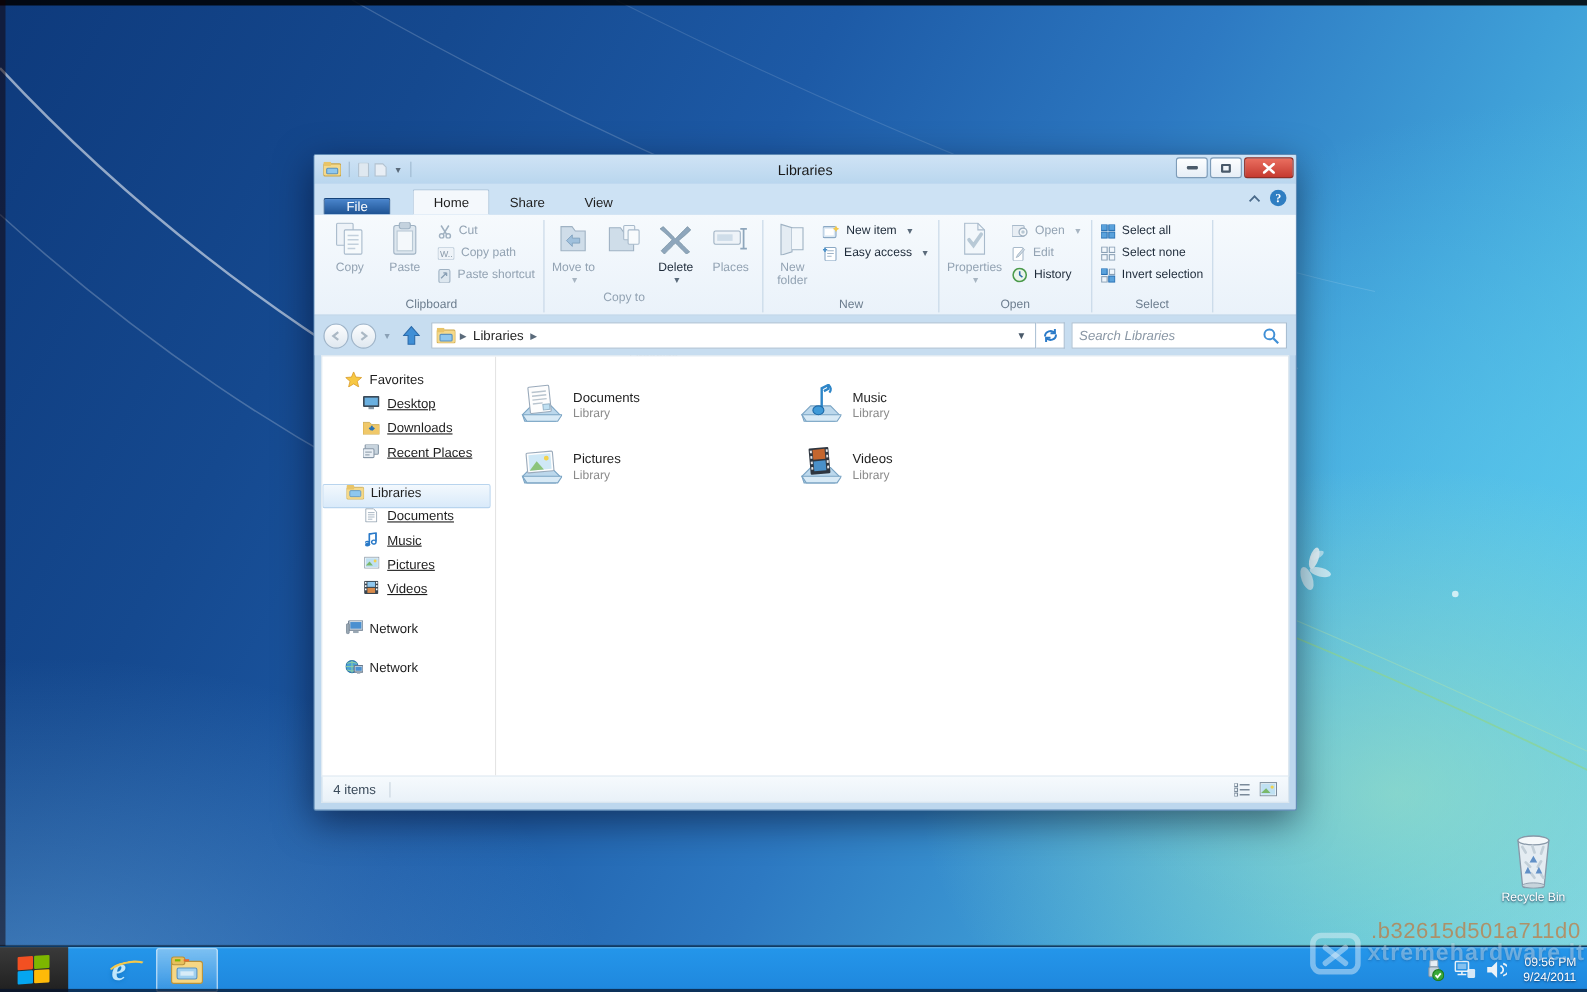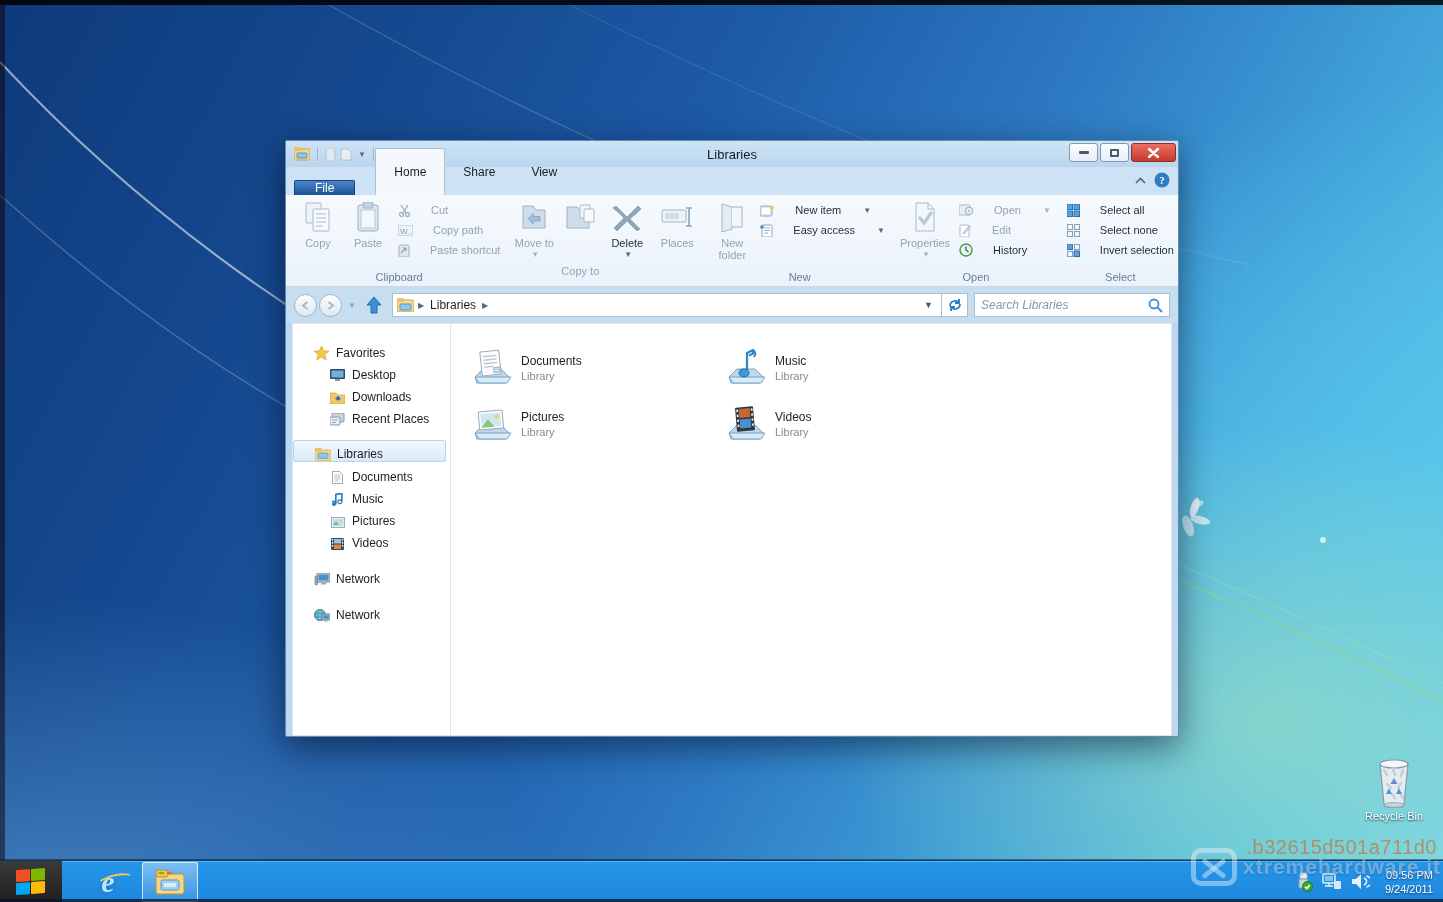--- a/index.html
+++ b/index.html
@@ -34,36 +34,36 @@
   .win-title { position:absolute; left:0; right:0; text-align:center; font-size:13px; color:#1a1a1a; }
   .caption-btns { margin-left:auto; display:flex; gap:2px; z-index:2; align-self:flex-start; margin-top:2px; }
   .cap-btn { width:29px; height:19px; border:1px solid #7e9cb8; border-radius:3px;
     background:linear-gradient(#fdfeff,#e6eef6); display:flex; align-items:center; justify-content:center; cursor:pointer; }
   .cap-btn.close { width:45px; background:linear-gradient(#ea6f60,#c53a30); border-color:#8e2e26; }
   .glyph-min { width:10px; height:3px; background:#4a5a6a; border-radius:1px; }
   .glyph-max { width:9px; height:8px; border:2px solid #4a5a6a; border-radius:1px; }
 
   
   .tabrow { height:28px; flex:0 0 28px; background:#cde2f4; display:flex; align-items:flex-end; padding-left:8px; position:relative; }
-  .tab { padding:16px 18px; font-size:12px; color:#1e1e1e; cursor:pointer; }
+  .tab { padding:4px 18px; font-size:12px; color:#1e1e1e; cursor:pointer; }
   .tab.file { background:linear-gradient(#4a85cc,#1d5292); color:#fff; border-radius:2px 2px 0 0; border:1px solid #164379; border-bottom:none; padding:0 20px; margin-right:20px; }
   .tab.active { background:#f4f8fc; border:1px solid #a9c2d8; border-bottom:none; border-radius:2px 2px 0 0; }
   .tabrow-right { position:absolute; right:8px; top:5px; display:flex; gap:8px; align-items:center; }
 
   
   .ribbon { height:92px; flex:0 0 92px; background:linear-gradient(#f6fafd,#eaf2fa); border-bottom:1px solid #c9d9e8; display:flex; padding:3px 4px 0 4px; }
   .rgroup { display:flex; flex-direction:column; padding:0 4px; }
   .rgroup-content { flex:1; display:flex; align-items:flex-start; gap:2px; }
   .rgroup-label { text-align:center; font-size:11px; color:#6c7d8e; padding:2px 0 3px 0; }
   .rsep { width:1px; background:#c5d6e6; margin:2px 0; }
   .big-btn { width:48px; min-height:62px; display:flex; flex-direction:column; align-items:center; text-align:center;
     font-size:11px; line-height:12px; padding-top:2px; border-radius:2px; cursor:pointer; }
   .big-btn .bicon { height:34px; display:flex; align-items:center; justify-content:center; margin-bottom:3px; }
   .small-col { display:flex; flex-direction:column; justify-content:flex-start; padding-top:2px; }
-  .small-btn { display:flex; align-items:center; gap:20px; font-size:11px; height:20px; padding:0 4px; border-radius:2px; cursor:pointer; white-space:nowrap; }
+  .small-btn { display:flex; align-items:center; gap:6px; font-size:11px; height:20px; padding:0 4px; border-radius:2px; cursor:pointer; white-space:nowrap; }
   .disabled { color:#93a3b3; }
   .enabled { color:#1e2b3a; }
   .dd { font-size:8px; color:#5a6a7a; margin-left:2px; }
   .disabled .dd { color:#a8b5c2; }
 
   
   .navbar { height:36px; flex:0 0 36px; background:#c7ddf0; display:flex; align-items:center; padding:0 8px; gap:6px; }
   .navcirc { width:23px; height:23px; border-radius:50%; border:1px solid #9fb4c8;
     background:linear-gradient(#fcfdfe,#dfe8f0); color:#aab8c4; display:flex; align-items:center; justify-content:center; font-size:11px; cursor:pointer; }
   .navcirc.fwd { margin-left:-4px; }
@@ -75,22 +75,22 @@
   .addr-dd { margin-left:auto; font-size:9px; color:#4a5a6a; padding:0 4px; cursor:pointer; }
   .refreshbtn { width:26px; height:24px; border:1px solid #a8bed2; border-left:none; background:#fff;
     display:flex; align-items:center; justify-content:center; margin-left:-6px; cursor:pointer; }
   .searchbox { width:196px; height:24px; background:#fff; border:1px solid #a8bed2; display:flex; align-items:center; padding:0 6px; }
   .searchbox input { flex:1; border:none; outline:none; font-size:12px; font-family:"Liberation Sans",sans-serif; color:#333; background:transparent; }
   .searchbox input::placeholder { color:#8a97a5; font-style:italic; }
 
   
   .winbody { flex:1; display:flex; margin:0 6px; background:#fff; border:1px solid #dbe6ef; overflow:hidden; }
   .sidebar { width:158px; flex:0 0 158px; padding-top:14px; border-right:1px solid #e4e4e4; overflow:hidden; }
-  .side-row { display:flex; align-items:flex-end; gap:6px; height:22px; padding-left:20px; font-size:12px; color:#1e1e1e; cursor:pointer; }
-  .side-row.lvl2 { padding-left:36px; }
+  .side-row { display:flex; align-items:flex-start; gap:6px; height:22px; padding-left:20px; font-size:12px; color:#1e1e1e; cursor:pointer; }
+  .side-row.lvl2 { padding-left:36px;text-decoration:underline; }
   .side-row.sel { background:linear-gradient(#f2f8fd,#d9eafa); border:1px solid #b8d4ee; border-radius:2px; margin-right:4px; }
   .side-gap { height:14px; }
   .sicon { width:17px; display:flex; justify-content:center; }
 
   .content { flex:1; padding:16px 0 0 18px; position:relative; }
   .item-grid { display:grid; grid-template-columns:254px 254px; grid-auto-rows:56px; }
   .lib-item { display:flex; align-items:center; gap:10px; cursor:pointer; width:230px; }
   .lib-text .nm { font-size:12px; color:#1e1e1e; }
   .lib-text .ty { font-size:11px; color:#8a8a8a; margin-top:2px; }
 
@@ -672,20 +672,42 @@
             <div class="lib-text">
               <div class="nm">Videos</div>
               <div class="ty">Library</div>
             </div>
           </div>
 
         </div>
       </div>
     </div>
 
+    <div class="statusbar">
+      <span>4 items</span>
+      <span class="st-sep"></span>
+      <div class="view-btns">
+        <span class="view-btn">
+          <svg width="15" height="12" viewBox="0 0 15 12">
+              <rect x="0" y="0" width="3" height="3" fill="none" stroke="#7a8a9a"></rect>
+              <rect x="0" y="4.5" width="3" height="3" fill="none" stroke="#7a8a9a"></rect>
+              <rect x="0" y="9" width="3" height="3" fill="none" stroke="#7a8a9a"></rect>
+              <path d="M5,1.5 h9 M5,6 h9 M5,10.5 h9" stroke="#7a8a9a" stroke-width="1.4"></path>
+            </svg>
+        </span>
+        <span class="view-btn">
+          <svg width="16" height="13" viewBox="0 0 16 13">
+              <rect x="0.5" y="0.5" width="15" height="12" fill="#fff" stroke="#7a8a9a"></rect>
+              <rect x="1.5" y="1.5" width="13" height="10" fill="#bfe0f2"></rect>
+              <path d="M1.5,10 L6,5.5 L10,10 z" fill="#7ab86a"></path>
+              <circle cx="11.5" cy="4.5" r="1.5" fill="#f2d24c"></circle>
+            </svg>
+        </span>
+      </div>
+    </div>
   </div>
 
   <div class="recycle">
     <svg width="44" height="52" viewBox="0 0 44 52" style="margin:0 auto;">
       <path d="M8,8 L12,48 a3,3 0 0 0 3,3 h14 a3,3 0 0 0 3,-3 L36,8 z" fill="#e4ecf2" stroke="#8898a8" stroke-width="1.2"></path>
       <ellipse cx="22" cy="8" rx="14" ry="4" fill="#f4f8fa" stroke="#8898a8" stroke-width="1.2"></ellipse>
       <path d="M12,14 l3,5 m6,-6 l2,6 m8,-5 l-2,6 m-14,8 l4,4 m10,-5 l-3,5 m-6,6 l3,4 m6,-3 l2,3" stroke="#c2cfd8" stroke-width="2.4" stroke-linecap="round"></path>
       <path d="M22,22 l3.5,6 h-7 z M17,32 l-3,6 6,0 z M27,32 l3,6 -6,0 z" fill="#4a80c0" opacity="0.85"></path>
       <ellipse cx="22" cy="49" rx="10" ry="2.4" fill="#c8d4dc" stroke="#8898a8" stroke-width="0.8"></ellipse>
     </svg>

